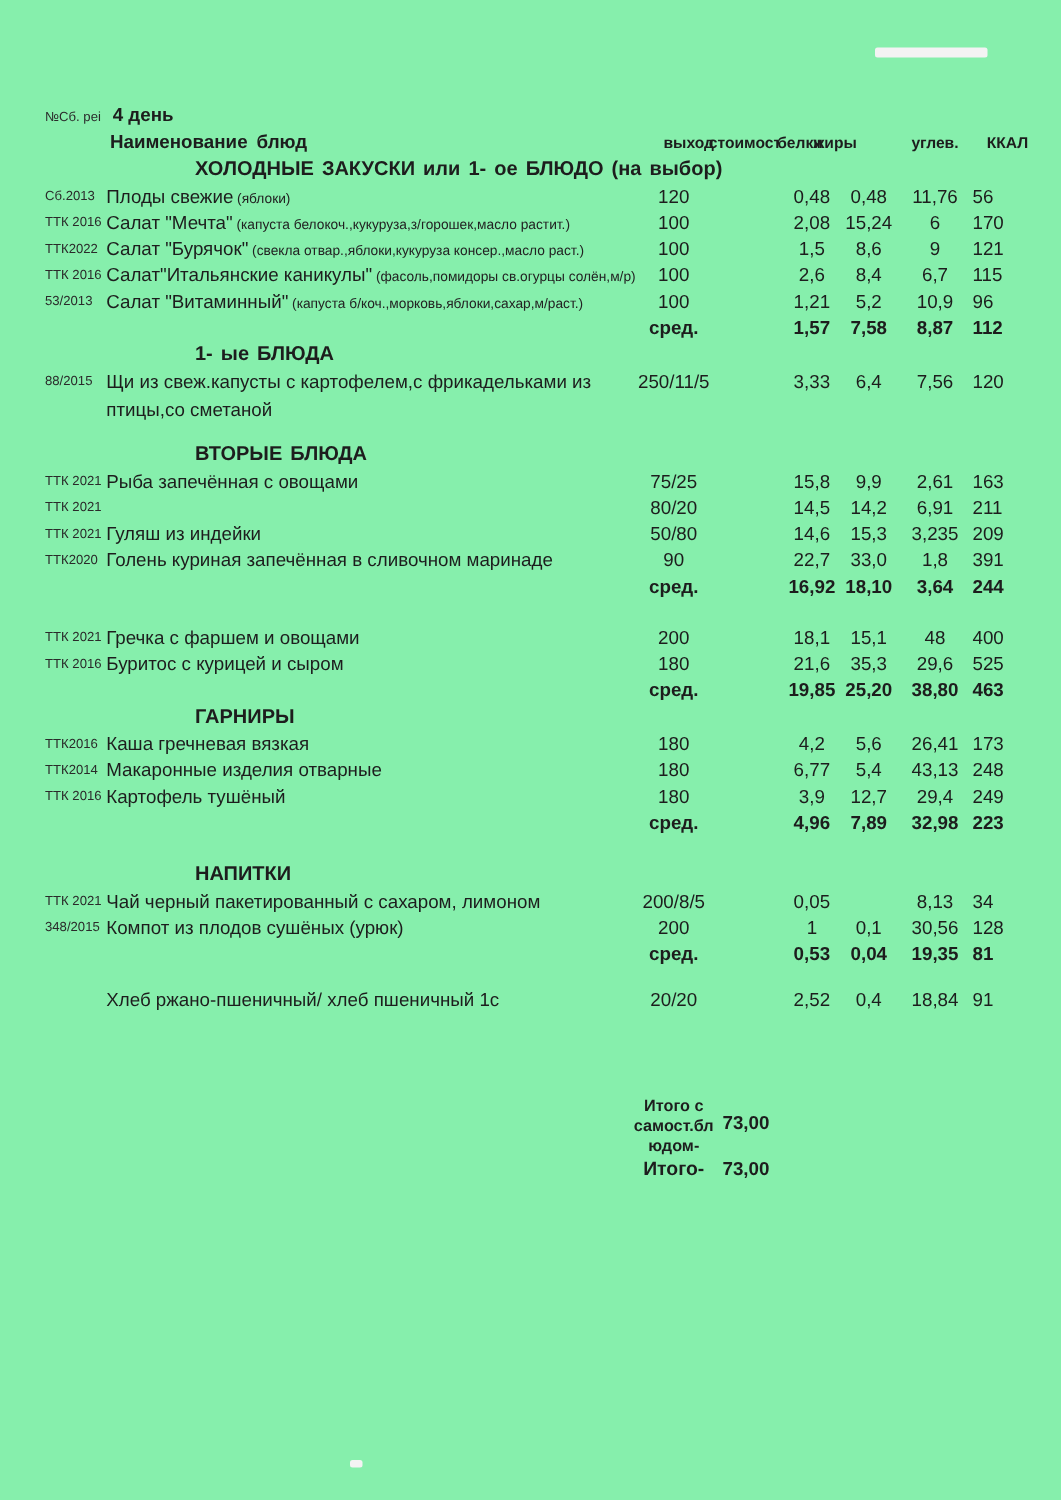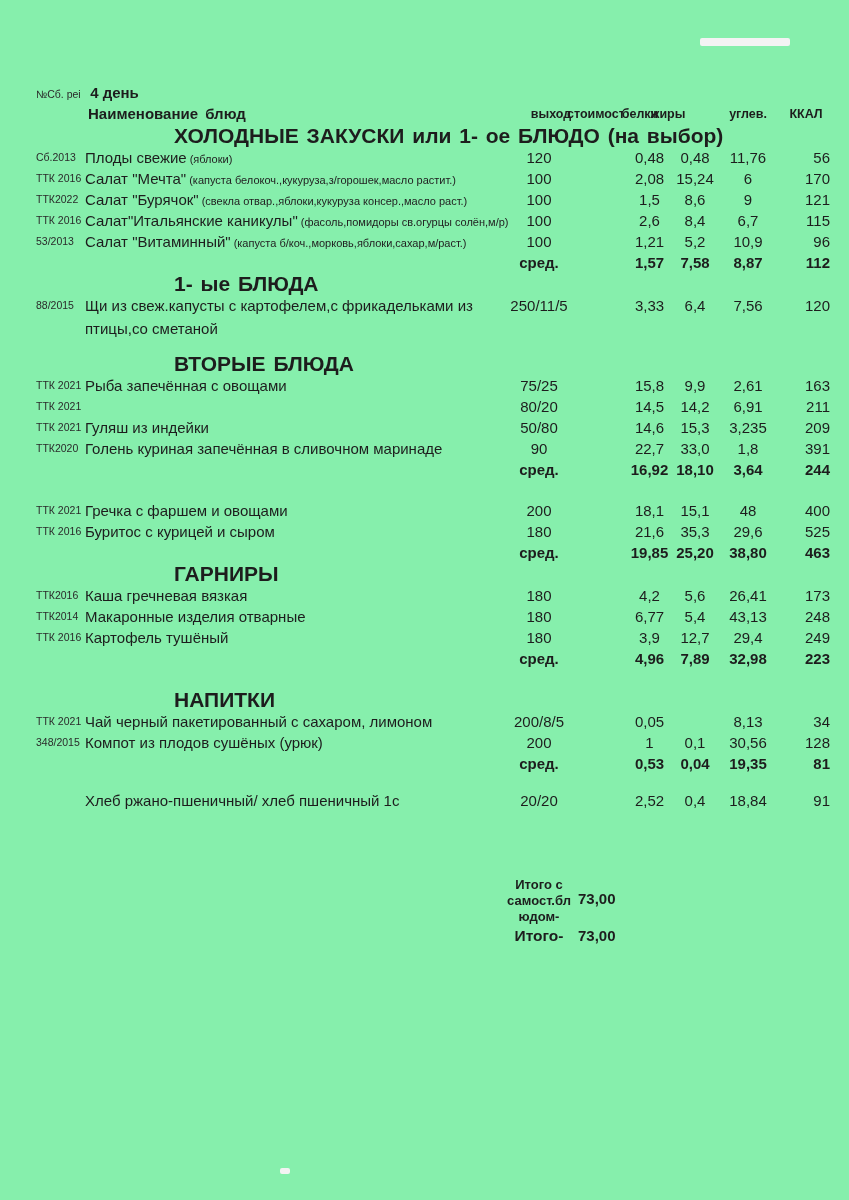--- a/index.html
+++ b/index.html
@@ -24,36 +24,36 @@
   .name-col-header{position:absolute;left:88px;font-size:15px;font-weight:700;word-spacing:3px;white-space:nowrap;}
   .hcol{position:absolute;top:0;font-size:12.5px;font-weight:700;text-align:center;white-space:nowrap;}
   .h-out {left:507px;width:88px;}
   .h-cost{left:567px;width:56px;overflow:hidden;text-align:left;}
   .h-prot{left:615px;width:50px;}
   .h-fat {left:644px;width:48px;}
   .h-carb{left:720px;width:56px;}
   .h-kcal{left:780px;width:52px;}
 
   .section-row{position:relative;height:22px;line-height:22px;}
-  .section-label{position:absolute;left:156px;font-size:21px;font-weight:700;word-spacing:2px;white-space:nowrap;margin-left:18px;}
+  .section-label{position:absolute;left:156px;font-size:16px;font-weight:700;word-spacing:2px;white-space:nowrap;}
 
   .dish-row{position:relative;height:21px;line-height:21px;}
   .dish-row.two-line{height:42px;}
   .cell{position:absolute;top:0;white-space:nowrap;font-size:15px;}
   .c-code{left:36px;width:48px;font-size:10.5px;color:#2a2a2a;}
   .c-name{left:85px;max-width:410px;}
   .two-line .c-name{white-space:normal;}
   .c-name .detail{font-size:11px;margin-left:3px;color:#222;}
   .c-name .nm2{display:block;line-height:21px;}
   .c-out {left:495px;width:88px;text-align:center;}
   .c-cost{left:583px;width:44px;text-align:center;}
   .c-prot{left:627px;width:45px;text-align:center;}
   .c-fat {left:672px;width:46px;text-align:center;}
   .c-carb{left:718px;width:60px;text-align:center;}
-  .c-kcal{left:778px;width:52px;text-align:right;}
+  .c-kcal{left:778px;width:52px;text-align:left;}
   .dish-row.avg .cell{font-weight:700;}
 
   .gap{width:100%;}
   .gap-sm{height:16px;}
   .gap-md{height:20px;}
   .gap-xl{height:64px;}
 
   
   .totals-block{position:relative;height:80px;}
   .t-line{position:absolute;left:495px;width:88px;text-align:center;font-size:13px;font-weight:700;line-height:16px;}

